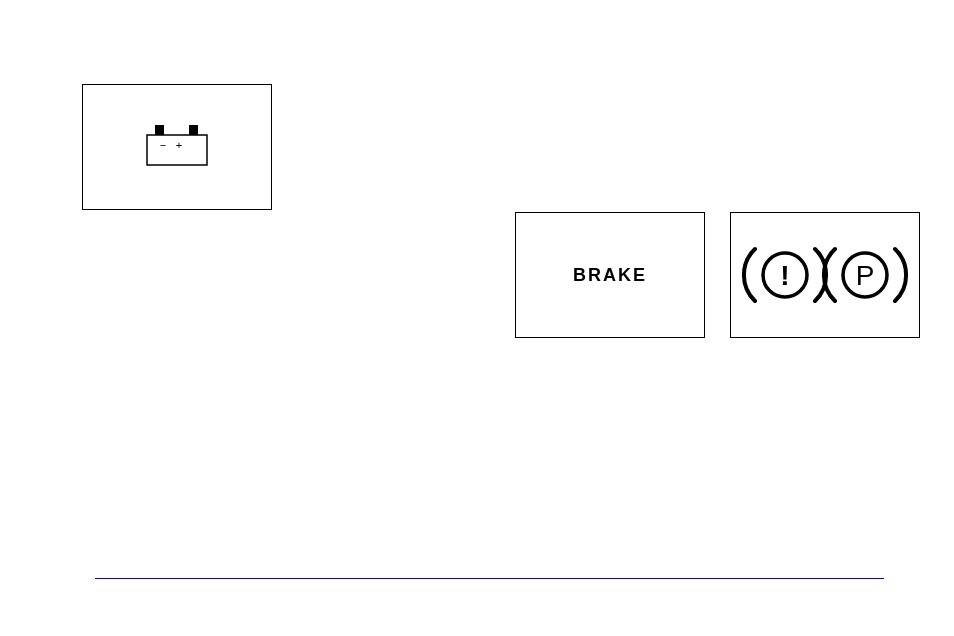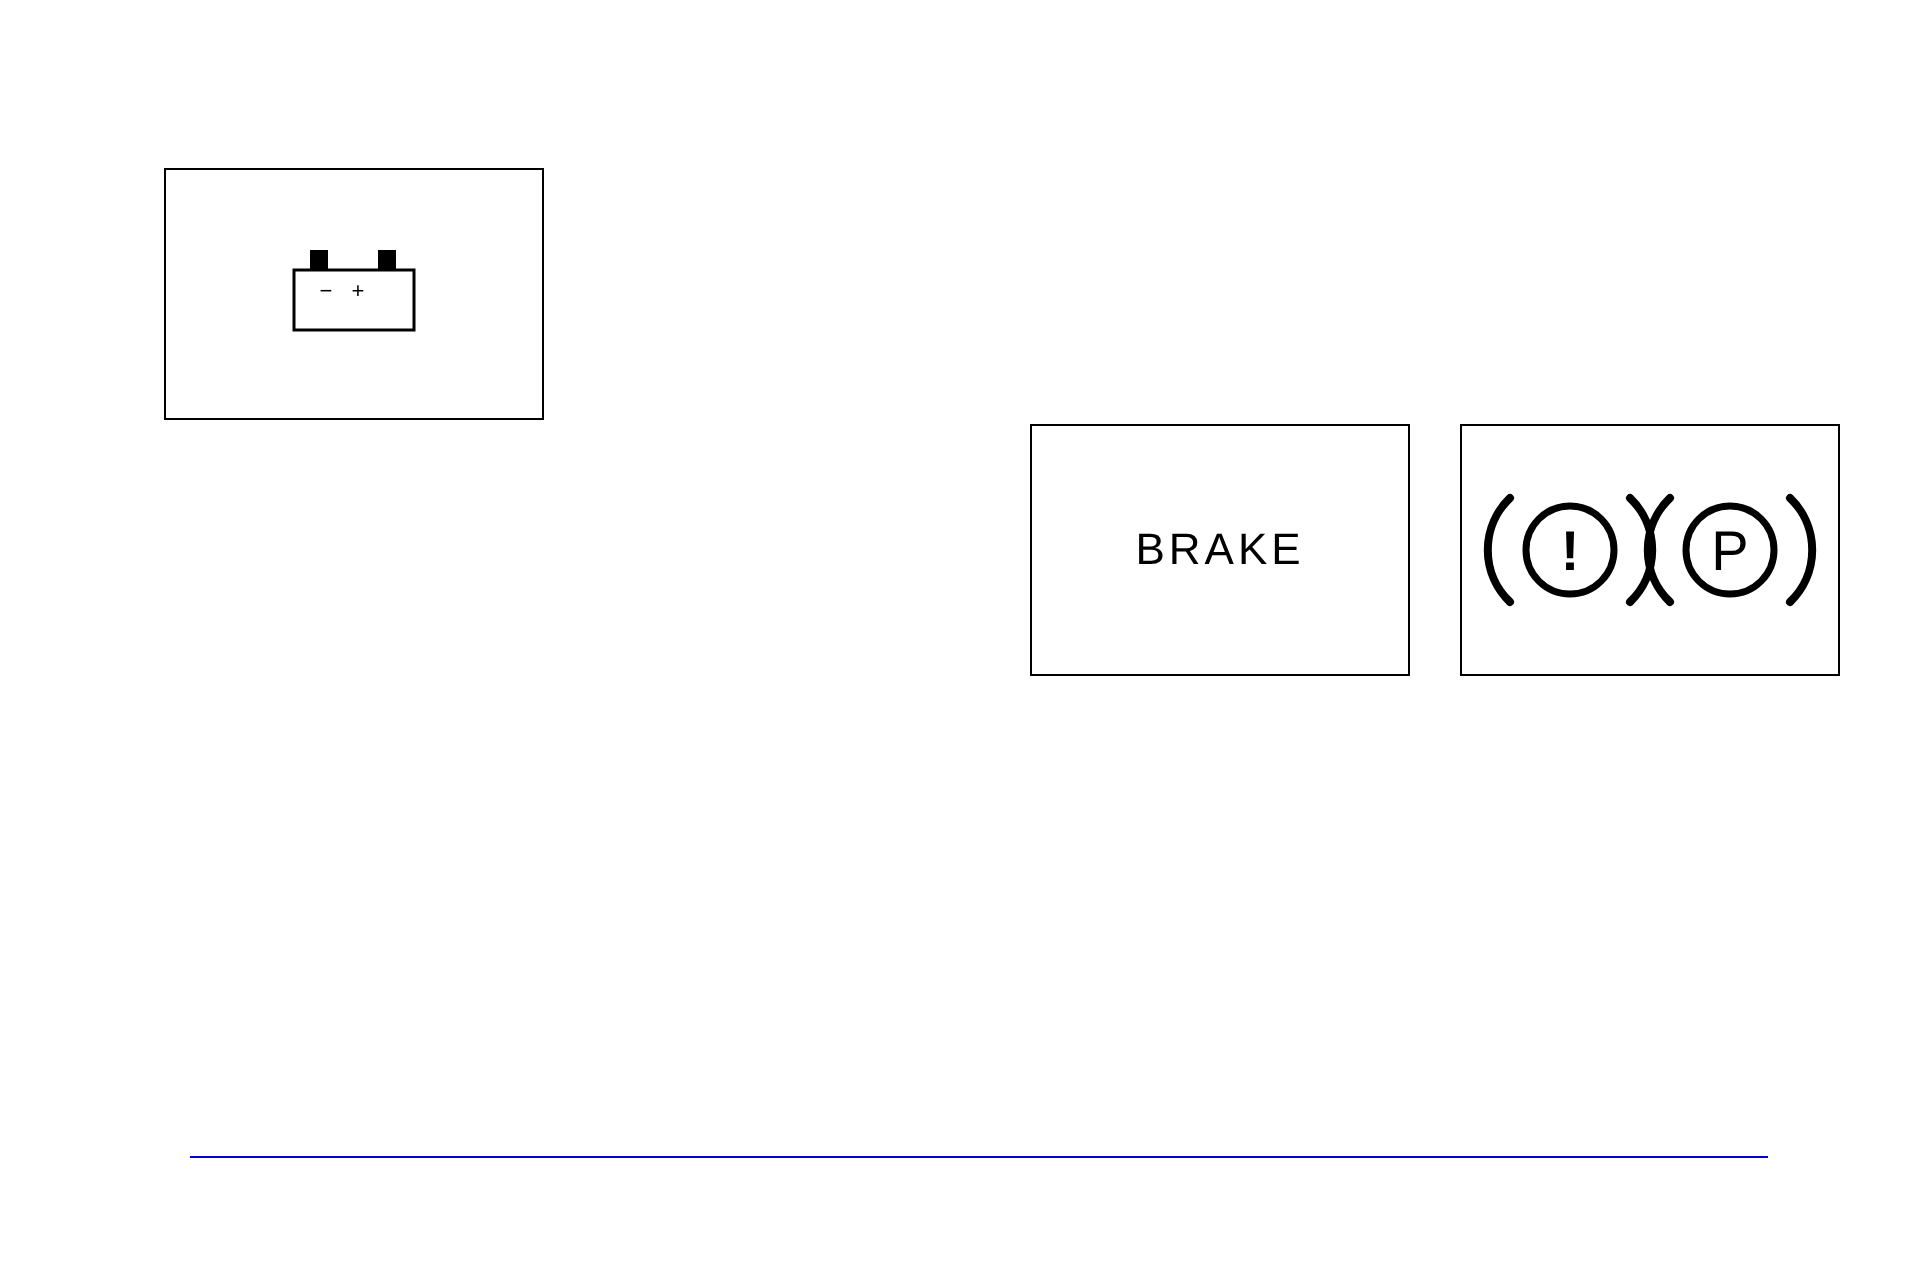--- a/index.html
+++ b/index.html
@@ -18,23 +18,23 @@
   }
   .boxed {
     position: absolute;
     border: 1.5px solid #000;
     display: flex;
     align-items: center;
     justify-content: center;
     box-sizing: border-box;
   }
   .brake-text {
-    font-size: 22px;
+    font-size: 18px;
     letter-spacing: 2px;
-    font-weight: 400;
+    font-weight: 700;
   }
   .hr {
     position: absolute;
     left: 95px;
     right: 70px;
     top: 578px;
     height: 0;
     border-top: 1.5px solid #0000cc;
   }
 </style>

